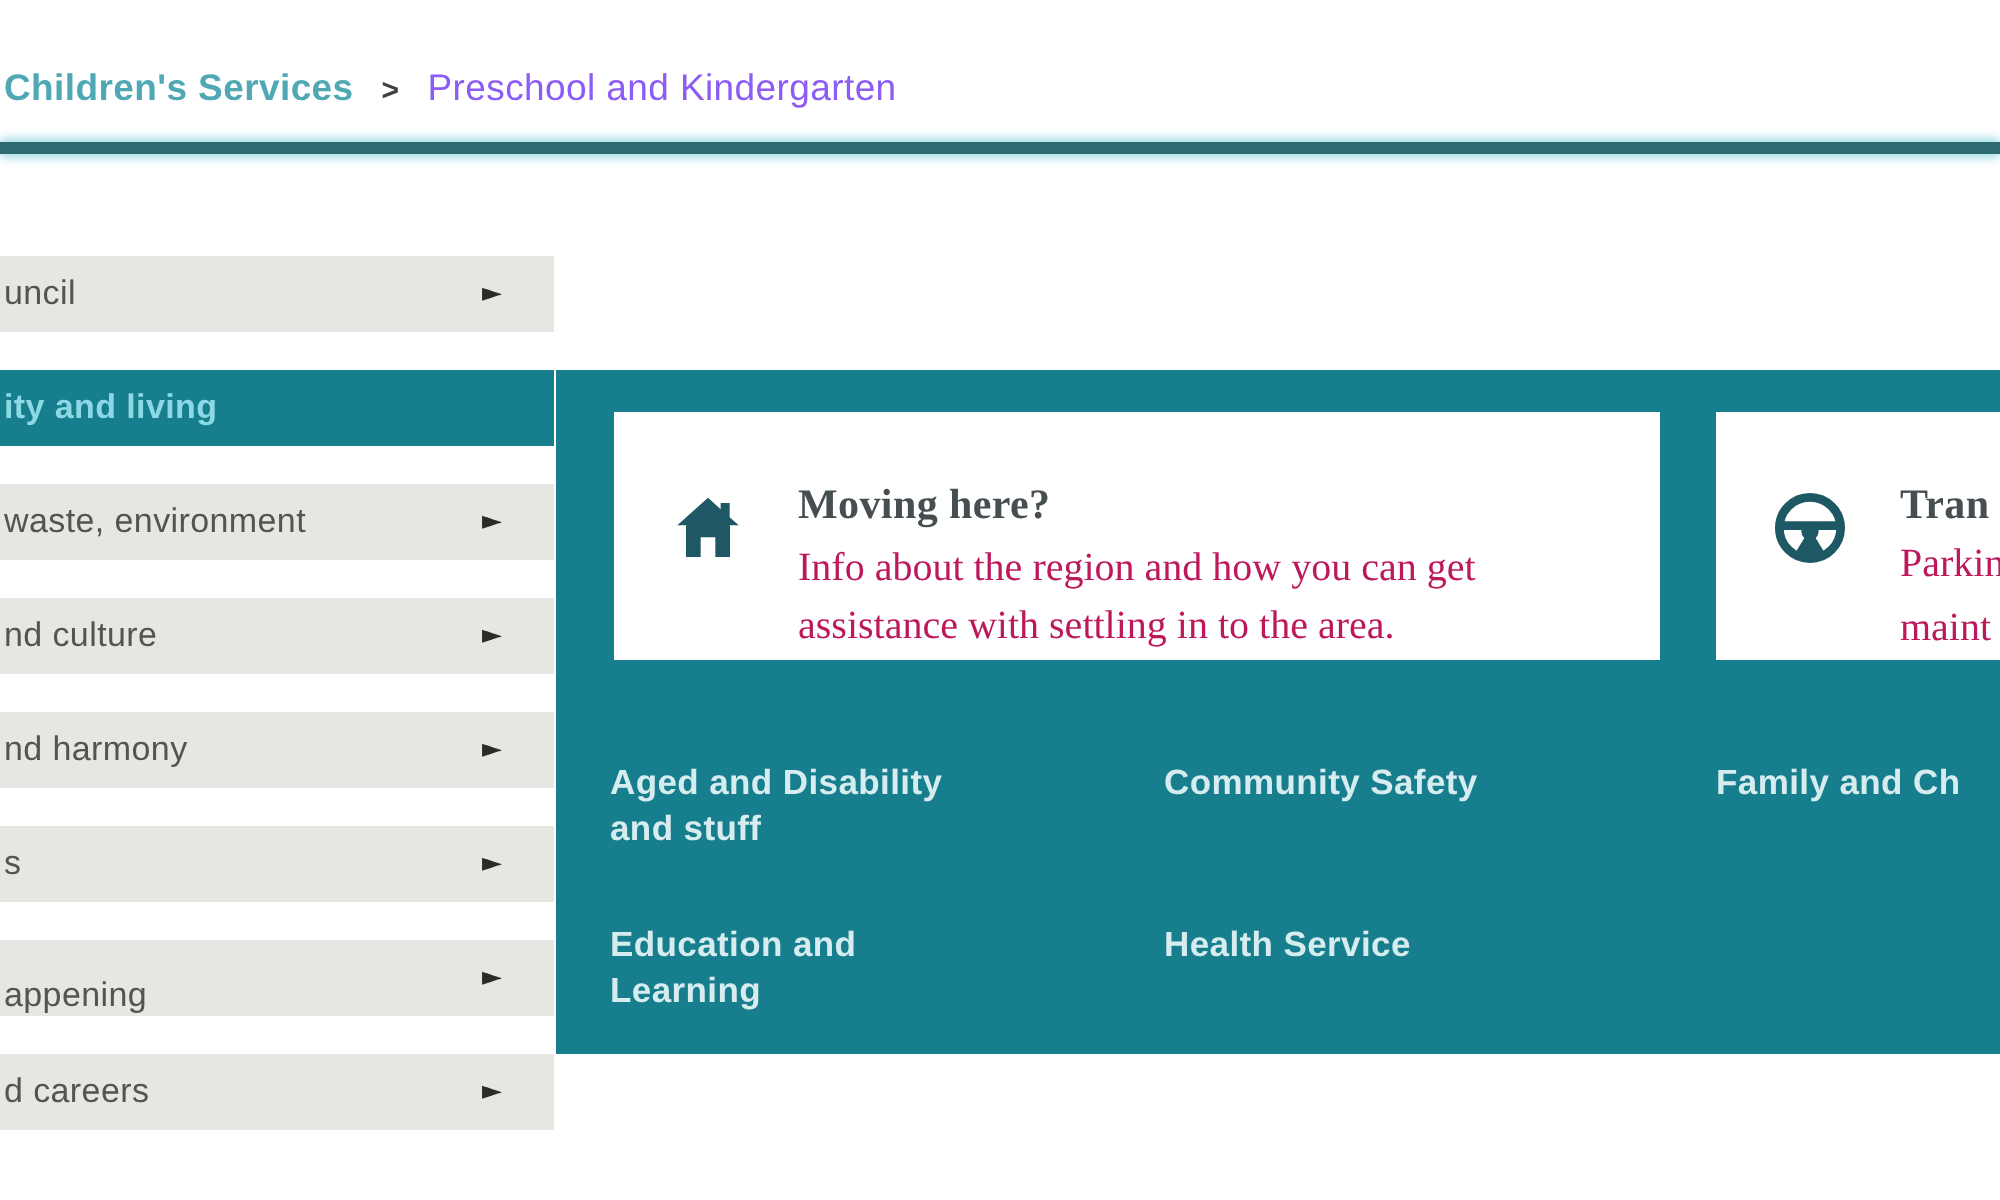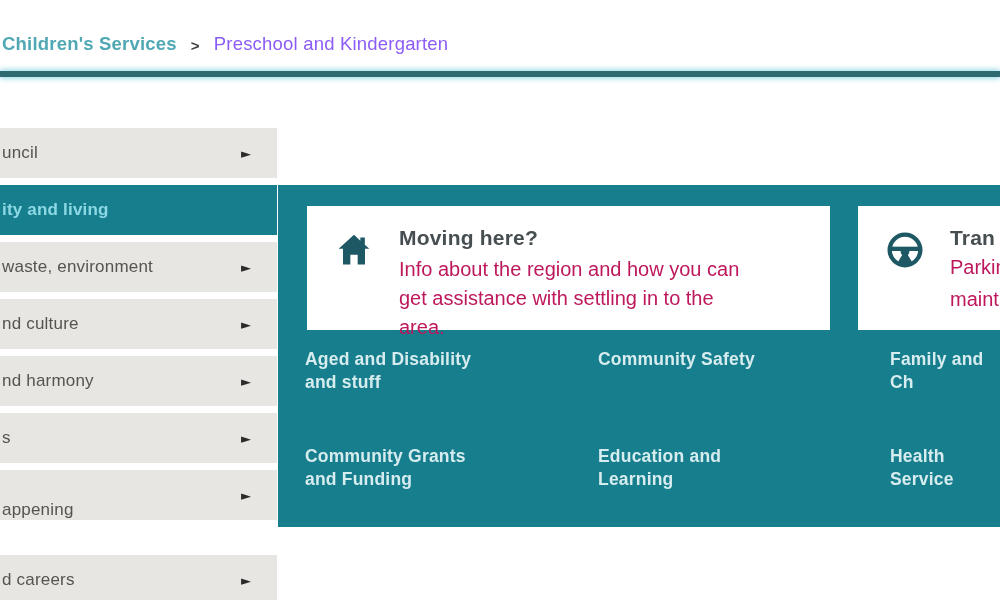--- a/index.html
+++ b/index.html
@@ -22,69 +22,69 @@
 
   
   .top-rule {
     position:absolute; left:0; top:71px; width:1000px; height:6px;
     background:#2d6b70;
     box-shadow:0 -2px 5px rgba(150,218,228,.8), 0 2px 5px rgba(150,218,228,.8);
   }
 
   
   .side-item {
-    position:absolute; left:0; width:277px; height:50px;
+    position:absolute; left:0; width:277px; height:38px;
     background:#e8e6e2; cursor:pointer;
     display:flex; align-items:center;
   }
   .item-1 { top:128px; }
   .item-2 { top:185px; }
   .item-3 { top:242px; }
   .item-4 { top:299px; }
   .item-5 { top:356px; }
   .item-6 { top:413px; }
   .item-7 { top:470px;align-items:flex-end; }
-  .item-8 { top:527px;margin-top:28px; }
+  .item-8 { top:527px; }
   .side-label {
     padding-left:2px; font-size:17px; color:#55544f; letter-spacing:.2px; font-weight:500;
   }
   .side-arrow {
     position:absolute; right:26px; top:50%; transform:translateY(-50%);
     font-family:"DejaVu Sans", sans-serif;
     font-size:13px; color:#2b2b29; line-height:1;
   }
   .side-item.active { background:#177e8d; }
   .side-item.active .side-label { color:#8cd9e5; font-weight:600; }
 
   
   .mega-panel {
     position:absolute; left:278px; top:185px; width:722px; height:342px;
     background:#177e8d; overflow:hidden;
   }
   .card {
     position:absolute; top:21px; height:124px; background:#ffffff;
     display:flex; align-items:flex-start; gap:25px;
-    padding:20px 0 0 27px; cursor:pointer;
+    padding:34px 0 0 27px; cursor:pointer;font-family:Liberation Serif, serif;
   }
   .card-1 { left:29px;  width:523px; }
   .card-2 { left:580px; width:420px; }
   .card-icon { flex:0 0 40px; margin-top:4px; }
   .card-icon svg { display:block; }
   .card-title {
     font-size:21px; font-weight:700; color:#464e51; letter-spacing:.2px;
   }
   .card-desc {
     margin-top:5px; font-size:20px; line-height:1.45; color:#be185d;
     max-width:348px; font-weight:500;
   }
   .card-desc.nowrap { white-space:nowrap; margin-top:3px; }
 
   .links-grid {
-    position:absolute; left:27px; top:163px; width:692px;
-    display:grid; grid-template-columns:277px 276px 1fr; grid-auto-rows:81px;gap:16px;
+    position:absolute; left:27px; top:195px; width:692px;
+    display:grid; grid-template-columns:277px 276px 1fr; grid-auto-rows:81px;
   }
   .mm-link {
     display:block; max-width:178px;
     font-size:17.5px; font-weight:700; line-height:23px; letter-spacing:.2px;
     color:#d6ecef; text-decoration:none; cursor:pointer;
   }
 </style>
 </head>
 <body>
 
@@ -127,21 +127,20 @@
         <div class="card-title" style="white-space:nowrap">Tran</div>
         <div class="card-desc nowrap">Parkin</div>
         <div class="card-desc nowrap">maint</div>
       </div>
     </div>
 
     <div class="links-grid">
       <a class="mm-link">Aged and Disability and stuff</a>
       <a class="mm-link">Community Safety</a>
       <a class="mm-link">Family and Ch</a>
-      <a class="mm-link">Community Grants and Funding</a>
       <a class="mm-link">Education and Learning</a>
       <a class="mm-link">Health Service</a>
     </div>
 
   </section>
 
   <nav>
     <div class="side-item item-1">
       <span class="side-label">uncil</span>
       <span class="side-arrow">►</span>

